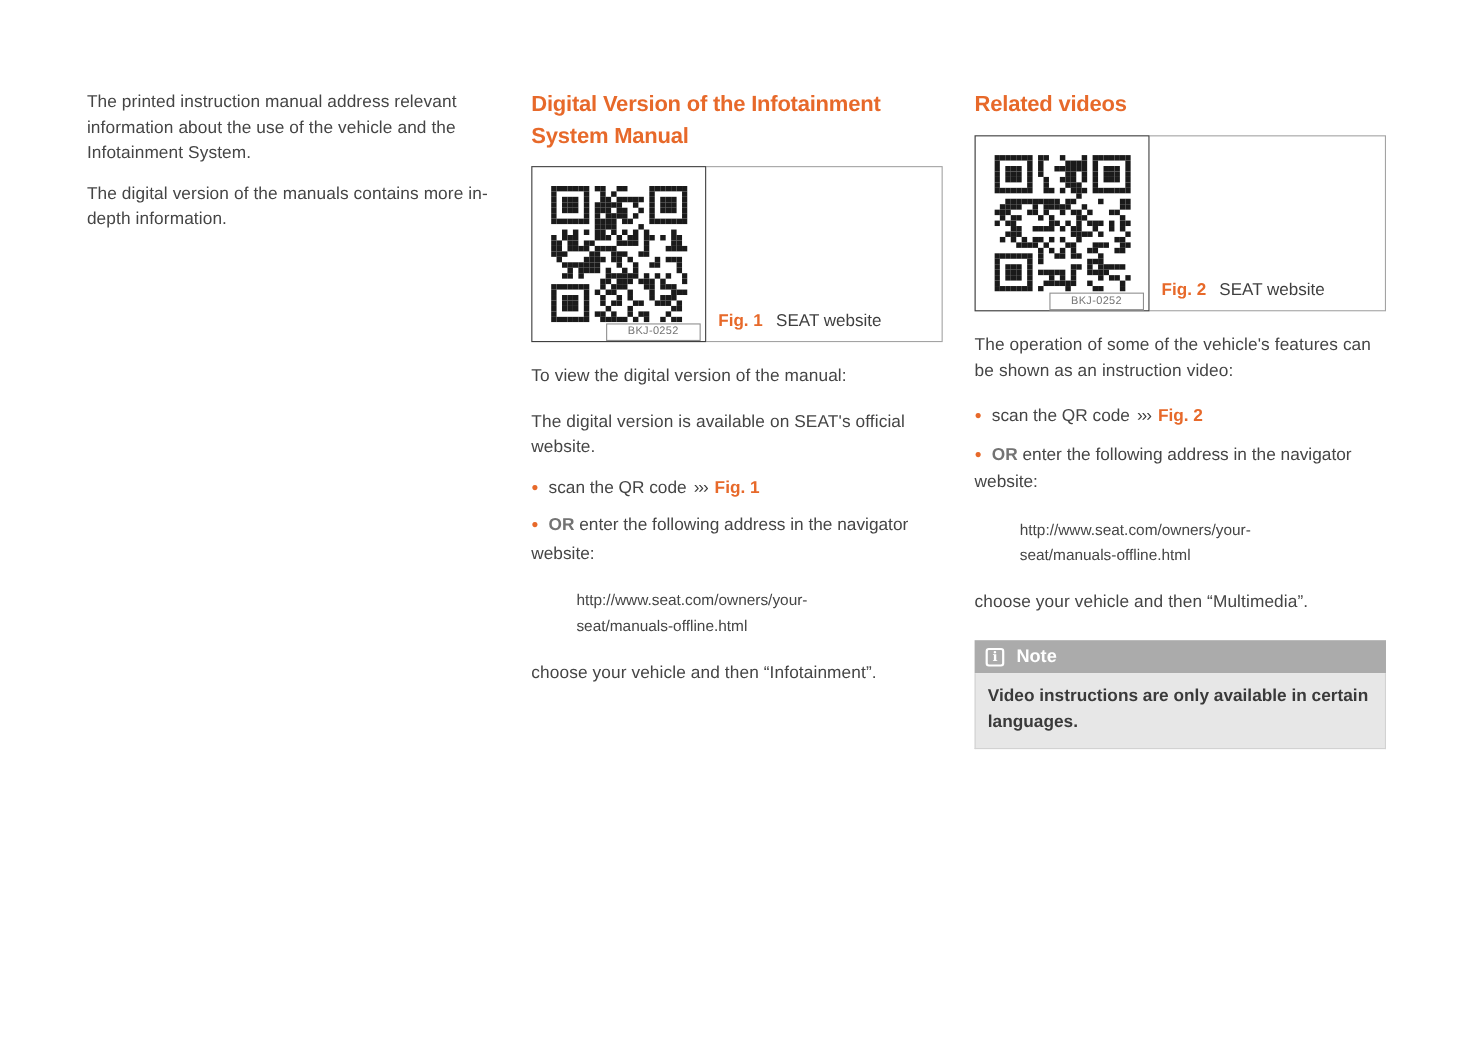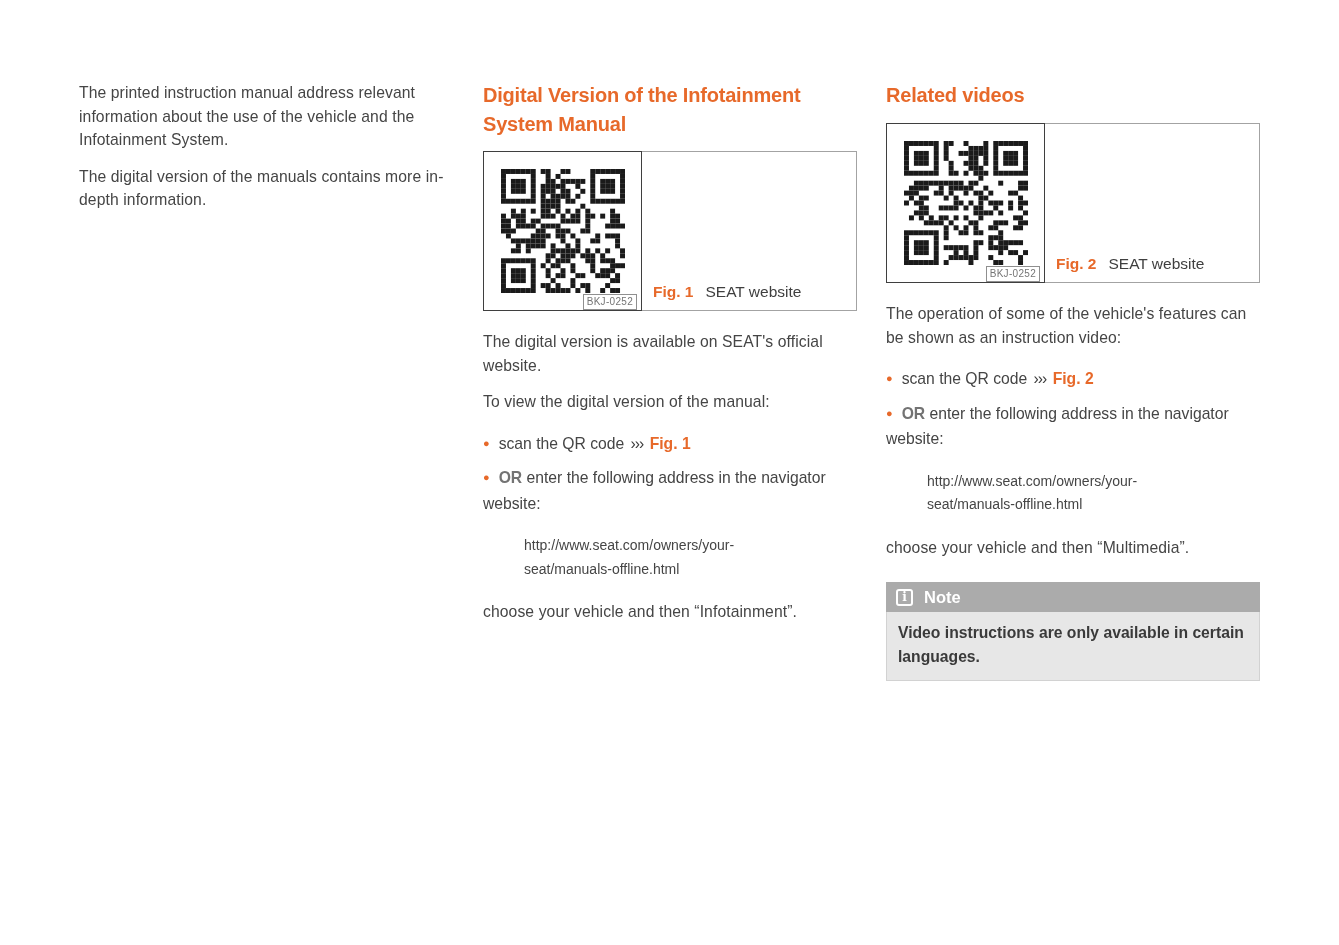--- a/index.html
+++ b/index.html
@@ -21,21 +21,21 @@
   
   .figure { position:relative; border:1px solid #a3a3a3; background:#fff; height:160px; }
   .fig-1 { margin:10px 0 19px 0; }
   .fig-2 { margin:13px 0 19px 0; }
   .qr-cell { position:absolute; left:-1px; top:-1px; width:159px; height:160px;
              border:1px solid #3f3f3f; background:#fff;
              display:flex; align-items:center; justify-content:center; }
   .qr-cell svg { display:block; }
   .qr-label { position:absolute; bottom:0; right:4px; background:#fff;
               border:1px solid #8f8f8f; color:#757575; font-size:10px;
-              line-height:14px; padding:0 3px; letter-spacing:0.3px; }
+              line-height:14px; padding:0 19px; letter-spacing:0.3px; }
   .fig-caption { position:absolute; left:169px; bottom:9px; font-size:15.5px;
                  display:flex; align-items:baseline; }
   .fig-num { color:#e7692a; font-weight:bold; margin-right:12px; }
   .fig-text { color:#3f3f3f; }
 
   
   p.bullet { color:#454545; font-size:15.7px; line-height:23.5px; margin:0 0 9px 0; }
   .dot { color:#e7692a; font-size:11px; margin-right:9px; position:relative; top:-2px; }
   .bold { font-weight:bold; color:#737373; }
   .chevrons { color:#3d3d3d; letter-spacing:-1px; margin:0 2px 0 2px; }
@@ -390,22 +390,22 @@
             <rect x="115" y="120" width="5" height="5" fill="#1a1a1a"></rect>
           </svg>
         <span class="qr-label">BKJ-0252</span>
       </div>
       <div class="fig-caption">
         <span class="fig-num">Fig. 1</span>
         <span class="fig-text">SEAT website</span>
       </div>
     </div>
 
+    <p class="body" style="margin-bottom:18px;">To view the digital version of the manual:</p>
     <p class="body">The digital version is available on SEAT's offi­cial website.</p>
-    <p class="body" style="margin-bottom:18px;">To view the digital version of the manual:</p>
 
     <p class="bullet"><span class="dot">●</span><span>scan the QR code</span> <span class="chevrons">›››</span> <span class="fig-ref">Fig. 1</span></p>
     <p class="bullet"><span class="dot">●</span><span class="bold">OR</span><span> enter the following address in the navi­gator website:</span></p>
 
     <div class="url-block">
       <div>http://www.seat.com/owners/your-</div>
       <div>seat/manuals-offline.html</div>
     </div>
 
     <p class="body closing">choose your vehicle and then “Infotainment”.</p>

